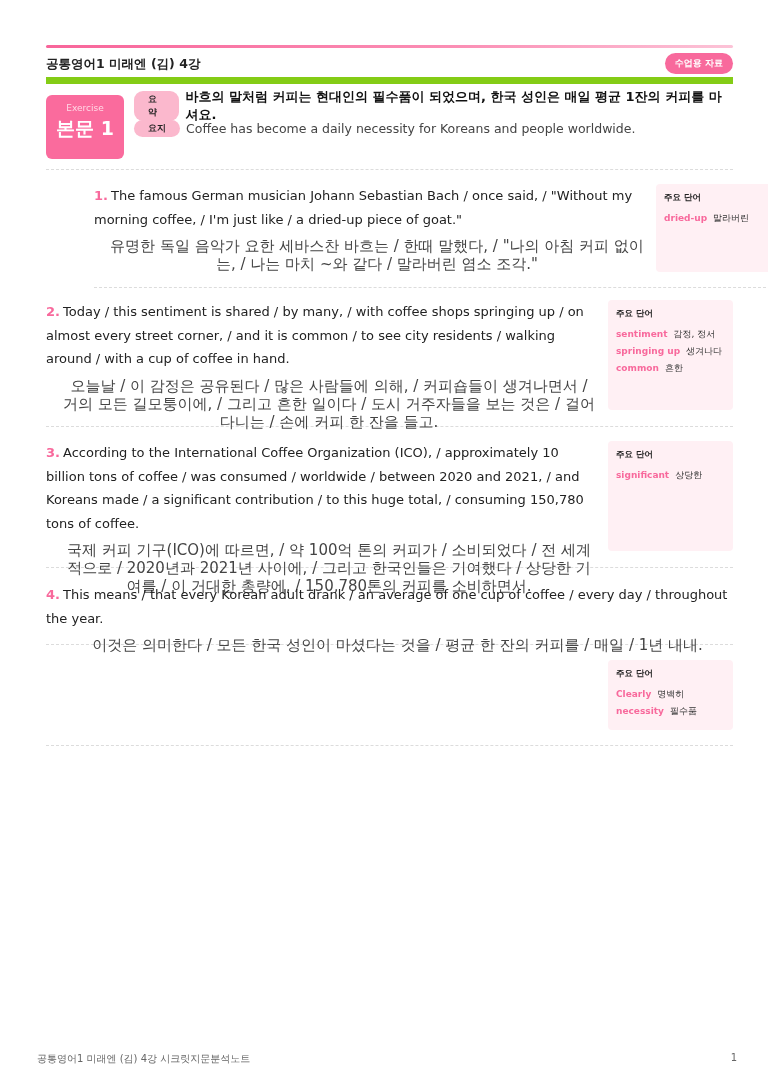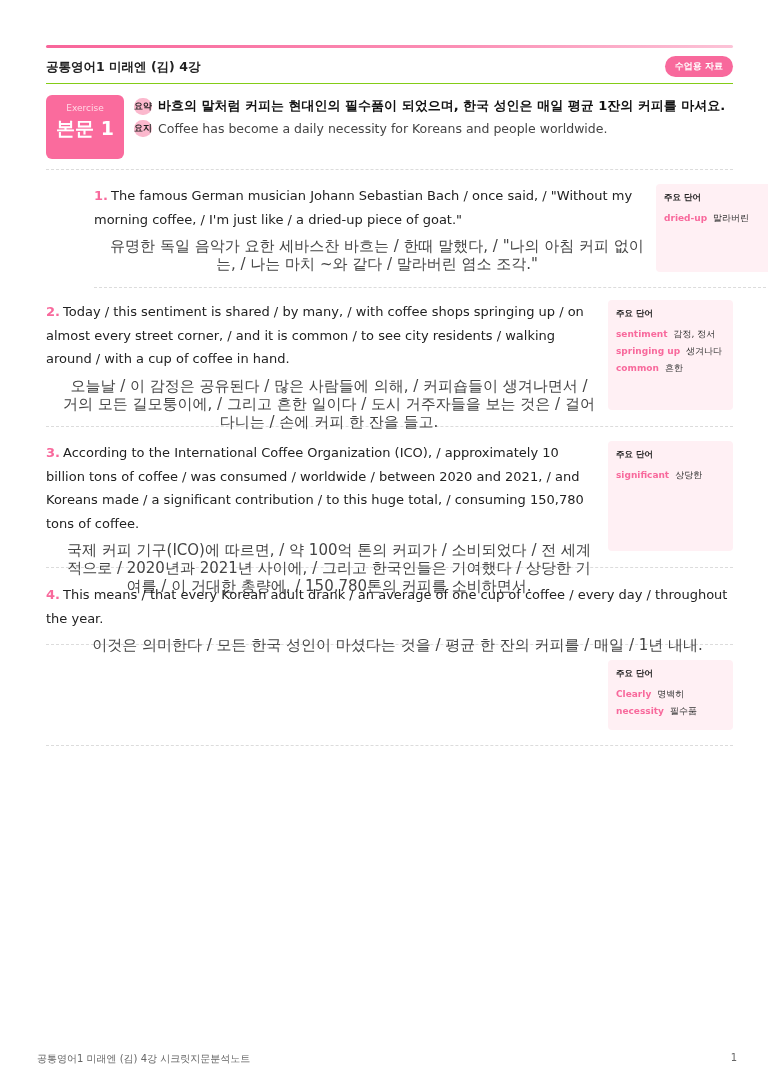--- a/index.html
+++ b/index.html
@@ -2,34 +2,34 @@
 <html><head>
   <meta charset="utf-8">
   <style>
     * { box-sizing: border-box; margin: 0; padding: 0; }
     html, body { width: 768px; height: 1087px; background: #ffffff; }
     body { font-family: "DejaVu Sans", "Liberation Sans", sans-serif; color: #222; position: relative; }
     .page { position: absolute; left: 46px; top: 0; width: 687px; height: 1087px; }
     .top-rule { position: absolute; left: 0; top: 45px; width: 687px; height: 3px;
       background: linear-gradient(90deg, #f8659a 0%, #fb8fb5 60%, #fcc3d7 100%); border-radius: 2px; }
     .header { position: absolute; left: 0; top: 56px; width: 687px; height: 28px;
-      border-bottom: 1px solid #84cc16; display: flex; align-items: center; justify-content: space-between; }
+      border-bottom: 7px solid #84cc16; display: flex; align-items: center; justify-content: space-between; }
     .header-title { font-size: 12.5px; font-weight: bold; color: #222; padding-bottom: 4px; }
     .header-badge { background: #f8699c; color: #fff; font-size: 9px; font-weight: bold;
       padding: 4px 10px; border-radius: 12px; margin-bottom: 6px; }
 
     .intro { position: absolute; left: 0; top: 95px; width: 687px; height: 75px;
       border-bottom: 1px dashed #dcdcdc; }
     .ex-box { position: absolute; left: 0; top: 0; width: 78px; height: 64px;
       background: #fa6b9d; border-radius: 6px; text-align: center; color: #fff; }
     .ex-label { font-size: 9px; color: #ffd9e6; margin-top: 8px; display: block; }
     .ex-title { font-size: 19px; font-weight: bold; display: block; margin-top: 3px; }
     .intro-rows { position: absolute; left: 88px; top: 0; }
     .intro-row { display: flex; align-items: center; height: 22px; }
-    .tag { background: #fbb8cd; color: #222; font-size: 9px; font-weight: bold; padding: 2px 0;
+    .tag { background: #fbb8cd; color: #222; font-size: 9px; font-weight: bold; padding: 2px 14px;
       border-radius: 9px; margin-right: 6px; }
     .row-summary { font-size: 13px; font-weight: bold; color: #111; }
     .row-text { font-size: 12.5px; color: #444; }
 
     .sentence { position: absolute; left: 0; width: 687px; border-bottom: 1px dashed #dcdcdc; }
     .sen-body { position: absolute; left: 0; top: 0; width: 550px; }
     .en { font-size: 13px; line-height: 23.5px; color: #222; }
     .num { color: #f8699c; font-weight: bold; margin-right: 3px; }
     .ko { font-size: 15px; line-height: 18px; color: #444; padding-left: 16px; margin-top: 6px; text-align: center; }
     .vocab { position: absolute; left: 562px; top: 0; width: 125px; background: #fff0f4;

